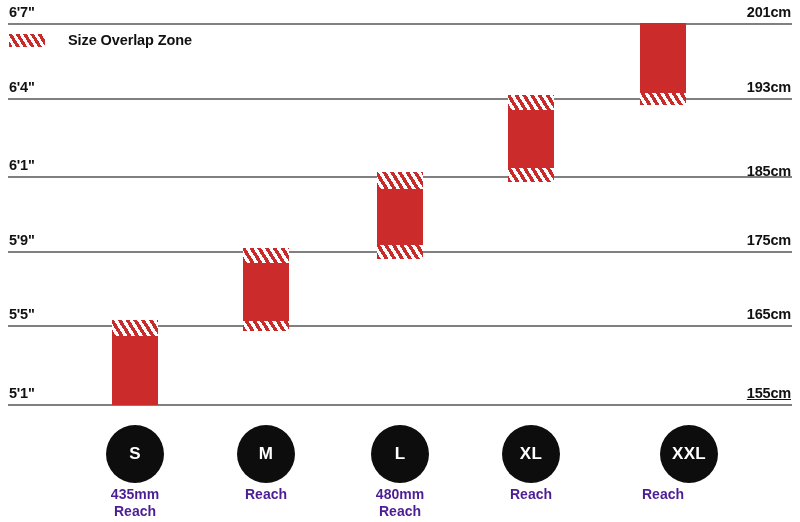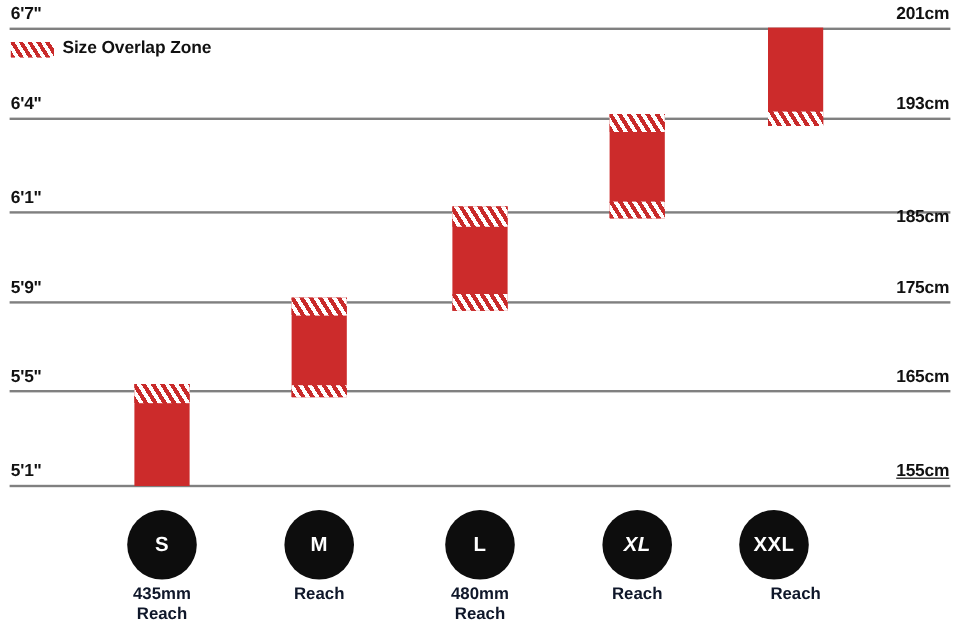--- a/index.html
+++ b/index.html
@@ -39,22 +39,22 @@
   }
   .grid-label.left  { left: 9px; }
   .grid-label.right { right: 9px; text-align: right; }
 
   
   #legend {
     position: absolute;
     left: 9px;
     top: 33px;
     display: flex;
-    align-items: flex-end;
-    gap: 7px;
+    align-items: center;
+    gap: 23px;
   }
   .legend-swatch {
     width: 36px;
     height: 13px;
     background-image: repeating-linear-gradient(
       58deg,
       #C92A2A 0px, #C92A2A 3.2px,
       #ffffff 3.2px, #ffffff 6.2px
     );
   }
@@ -98,40 +98,40 @@
     font-size: 17px;
     font-weight: bold;
     letter-spacing: 0.3px;
   }
   .size-caption {
     position: absolute;
     width: 140px;
     text-align: center;
     font-size: 14px;
     font-weight: bold;
-    color: #0f172a;
+    color: #4c1d95;
     line-height: 1.22;
   }
   .size-caption span { display: block; }
 </style>
 </head>
 <body>
 
 <div id="chart-root">
 
   <div id="grid-layer">
       <div class="gridline" style="top: 23px;"></div>
       <div class="grid-label left" style="top: 5px;">6'7"</div>
       <div class="grid-label right" style="top: 5px; text-align: center;">201cm</div>
       <div class="gridline" style="top: 98px;"></div>
       <div class="grid-label left" style="top: 80px;">6'4"</div>
       <div class="grid-label right" style="top: 80px;">193cm</div>
       <div class="gridline" style="top: 176px;"></div>
       <div class="grid-label left" style="top: 158px;">6'1"</div>
-      <div class="grid-label right" style="top: 174px;">185cm</div>
+      <div class="grid-label right" style="top: 164px;">185cm</div>
       <div class="gridline" style="top: 251px;"></div>
       <div class="grid-label left" style="top: 233px;">5'9"</div>
       <div class="grid-label right" style="top: 233px;">175cm</div>
       <div class="gridline" style="top: 325px;"></div>
       <div class="grid-label left" style="top: 307px;">5'5"</div>
       <div class="grid-label right" style="top: 307px; text-align: center;">165cm</div>
       <div class="gridline" style="top: 404px;"></div>
       <div class="grid-label left" style="top: 386px;">5'1"</div>
       <div class="grid-label right" style="top: 386px; text-decoration: underline;">155cm</div>
     </div>
@@ -170,23 +170,23 @@
       </div>
       <div class="size-badge" style="left: 237px; top: 425px;">M</div>
       <div class="size-caption" style="left: 196px; top: 486px;">
         <span>Reach</span>
       </div>
       <div class="size-badge" style="left: 371px; top: 425px;">L</div>
       <div class="size-caption" style="left: 330px; top: 486px;">
         <span>480mm</span>
         <span>Reach</span>
       </div>
-      <div class="size-badge" style="left: 502px; top: 425px; font-style: italic;">XL</div>
+      <div class="size-badge" style="left: 502px; top: 425px;">XL</div>
       <div class="size-caption" style="left: 461px; top: 486px;">
         <span>Reach</span>
       </div>
-      <div class="size-badge" style="left: 616px; top: 425px;">XXL</div>
+      <div class="size-badge" style="left: 660px; top: 425px;">XXL</div>
       <div class="size-caption" style="left: 593px; top: 486px;">
         <span>Reach</span>
       </div>
     </div>
 
 </div>
 
 </body></html>

